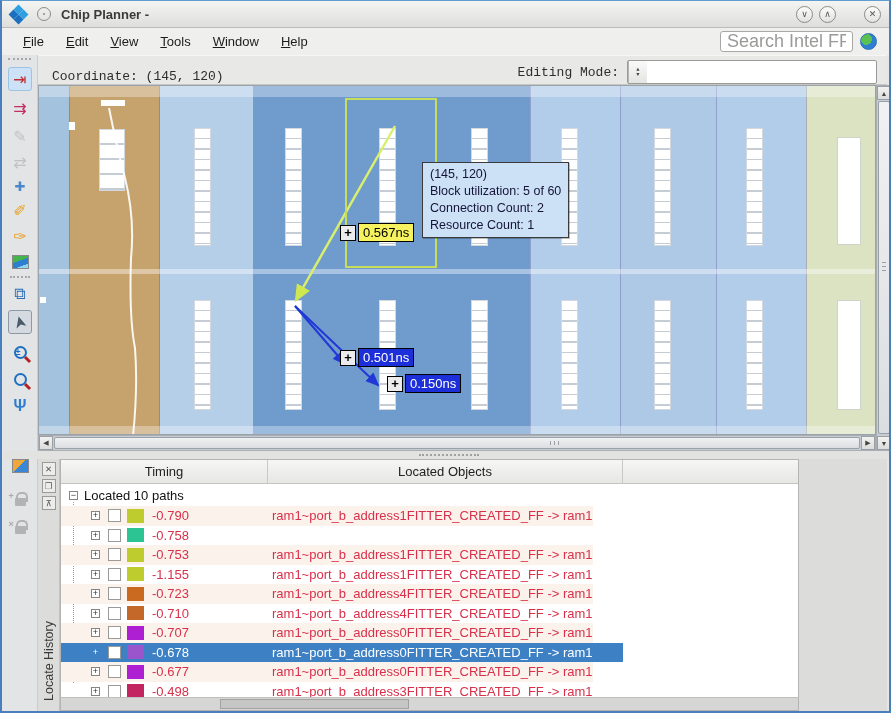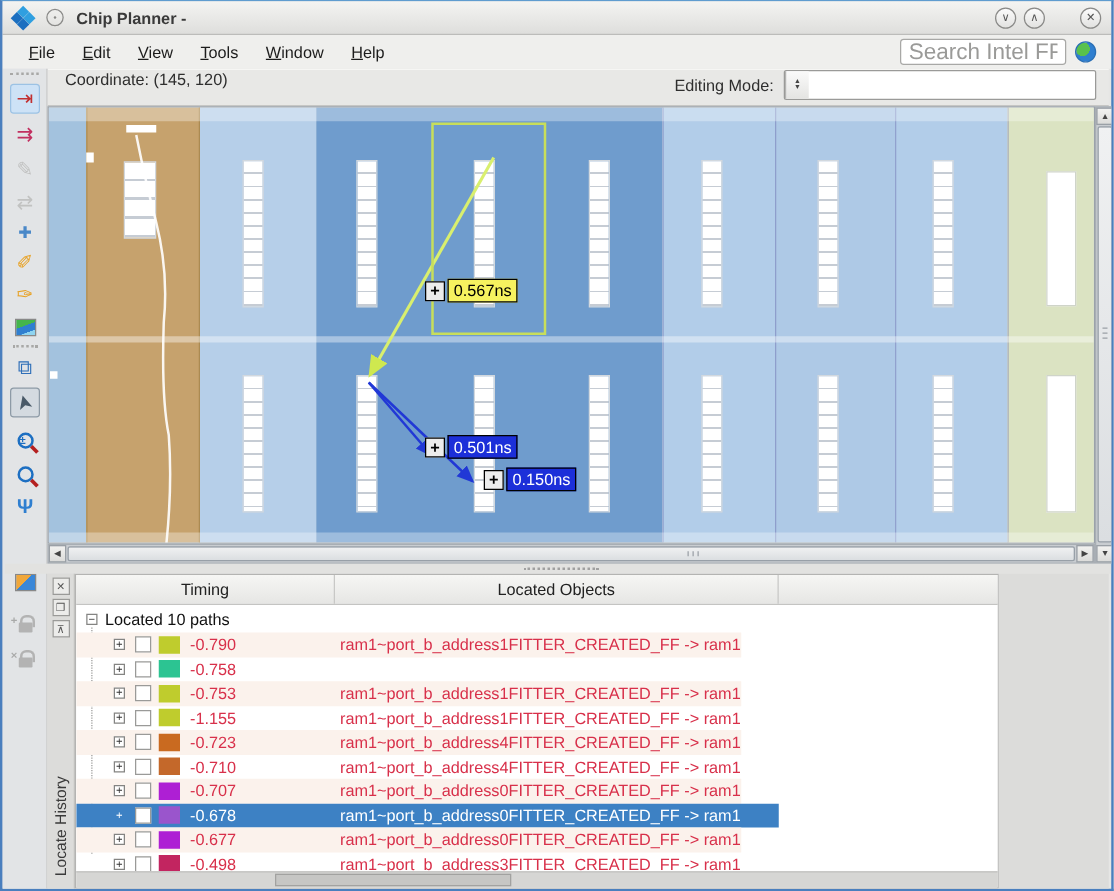--- a/index.html
+++ b/index.html
@@ -21,21 +21,21 @@
   .winbtn.close{margin-left:22px;}
   
   .menubar{position:absolute;left:0;top:27px;right:0;height:27px;background:#efefed;display:flex;align-items:center;padding:0 12px;gap:4px;}
   .menu-item{display:inline-block;font-size:13px;color:#1c1c1c;padding:3px 9px;cursor:default;}
   .menu-item::first-letter{text-decoration:underline;}
   .searchwrap{margin-left:auto;display:flex;align-items:center;gap:7px;}
   .searchbox{width:133px;height:21px;border:1px solid #a8a8a6;border-radius:3px;background:#fff;font-size:18px;padding:0 6px;color:#333;font-family:"Liberation Sans",sans-serif;}
   .searchbox::placeholder{color:#9a9a98;}
   .globe{width:17px;height:17px;border-radius:50%;background:radial-gradient(circle at 35% 35%,#59c14e 0 40%,#2f7fd0 41% 100%);border:1px solid #2a6fb5;}
   
-  .ctoolbar{position:absolute;left:36px;top:54px;right:2px;height:30px;background:#e8e8e6;border-top:1px solid #f6f6f4;border-bottom:1px solid #c6c6c4;display:flex;align-items:flex-start;padding:0 10px;}
+  .ctoolbar{position:absolute;left:36px;top:54px;right:2px;height:30px;background:#e8e8e6;border-top:1px solid #f6f6f4;border-bottom:1px solid #c6c6c4;display:flex;align-items:flex-end;padding:0 10px;font-family:Liberation Mono, monospace;}
   .coordlabel{font-size:13px;color:#2e2e2e;margin-left:4px;}
   .editwrap{margin-left:auto;display:flex;align-items:center;gap:8px;}
   .editlabel{font-size:13px;color:#2e2e2e;}
   .combo{width:250px;height:24px;background:#fff;border:1px solid #9a9a98;border-radius:2px;display:flex;align-items:center;font-size:12.5px;color:#222;cursor:pointer;}
   .combo .val{flex:1;padding:0 6px;white-space:nowrap;overflow:hidden;}
   .combo .spin{width:19px;align-self:stretch;border-left:1px solid #b4b4b2;background:linear-gradient(#fafafa,#e4e4e2);display:flex;flex-direction:column;align-items:center;justify-content:center;font-size:5.5px;color:#444;line-height:5px;}
   
   .lefttoolbar{position:absolute;left:0;top:54px;width:36px;bottom:0;background:#e2e4e6;border-right:1px solid #cccccc;}
   .tbhandle{height:5px;margin:3px 6px;border-top:2px dotted #a8a8a6;}
   .ticon{position:absolute;left:6px;width:24px;height:24px;display:flex;align-items:center;justify-content:center;font-size:16px;border-radius:3px;cursor:pointer;}
@@ -259,20 +259,26 @@
     </div>
     <div class="nslabel blue" style="left:301px;top:262px;">
       <span class="plusbox">+</span>
       <span class="nstext">0.501ns</span>
     </div>
     <div class="nslabel blue" style="left:348px;top:288px;">
       <span class="plusbox">+</span>
       <span class="nstext">0.150ns</span>
     </div>
 
+    <div class="tooltip" style="left:383px;top:76px;">
+      <div>(145, 120)</div>
+      <div>Block utilization: 5 of 60</div>
+      <div>Connection Count: 2</div>
+      <div>Resource Count: 1</div>
+    </div>
   </div>
 
   <div class="vscroll">
     <div class="sbtn" style="left:0;top:0;width:14px;height:14px;">▲</div>
     <div class="sthumb" style="left:1px;top:15px;width:12px;height:333px;">
         <span class="grip-v" style="top:160px;"></span>
       </div>
     <div class="sbtn" style="left:0;bottom:0;width:14px;height:14px;">▼</div>
   </div>
   <div class="hscroll">

